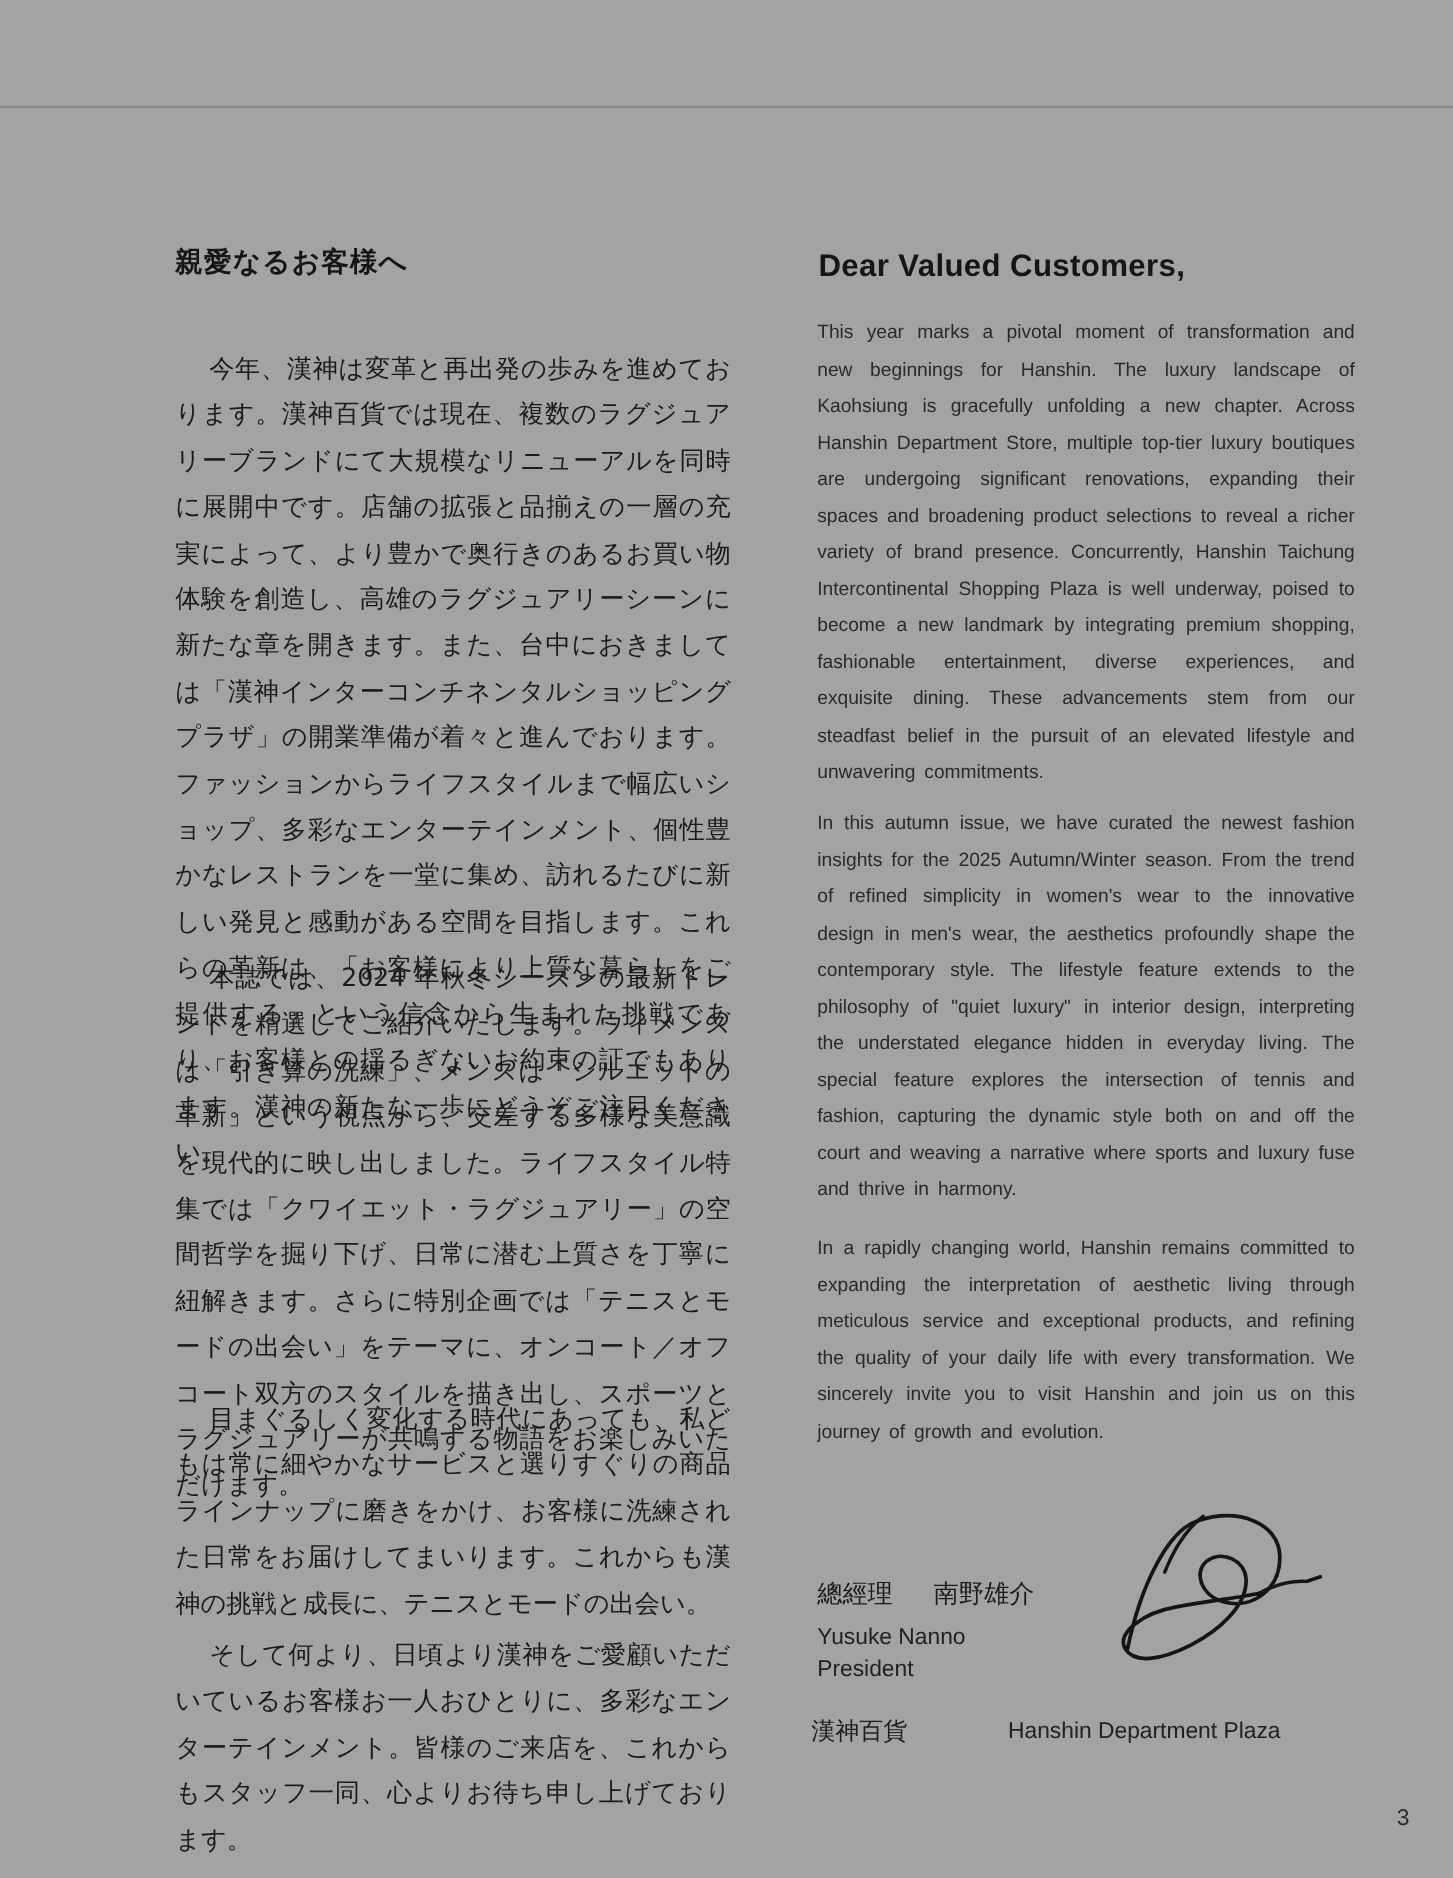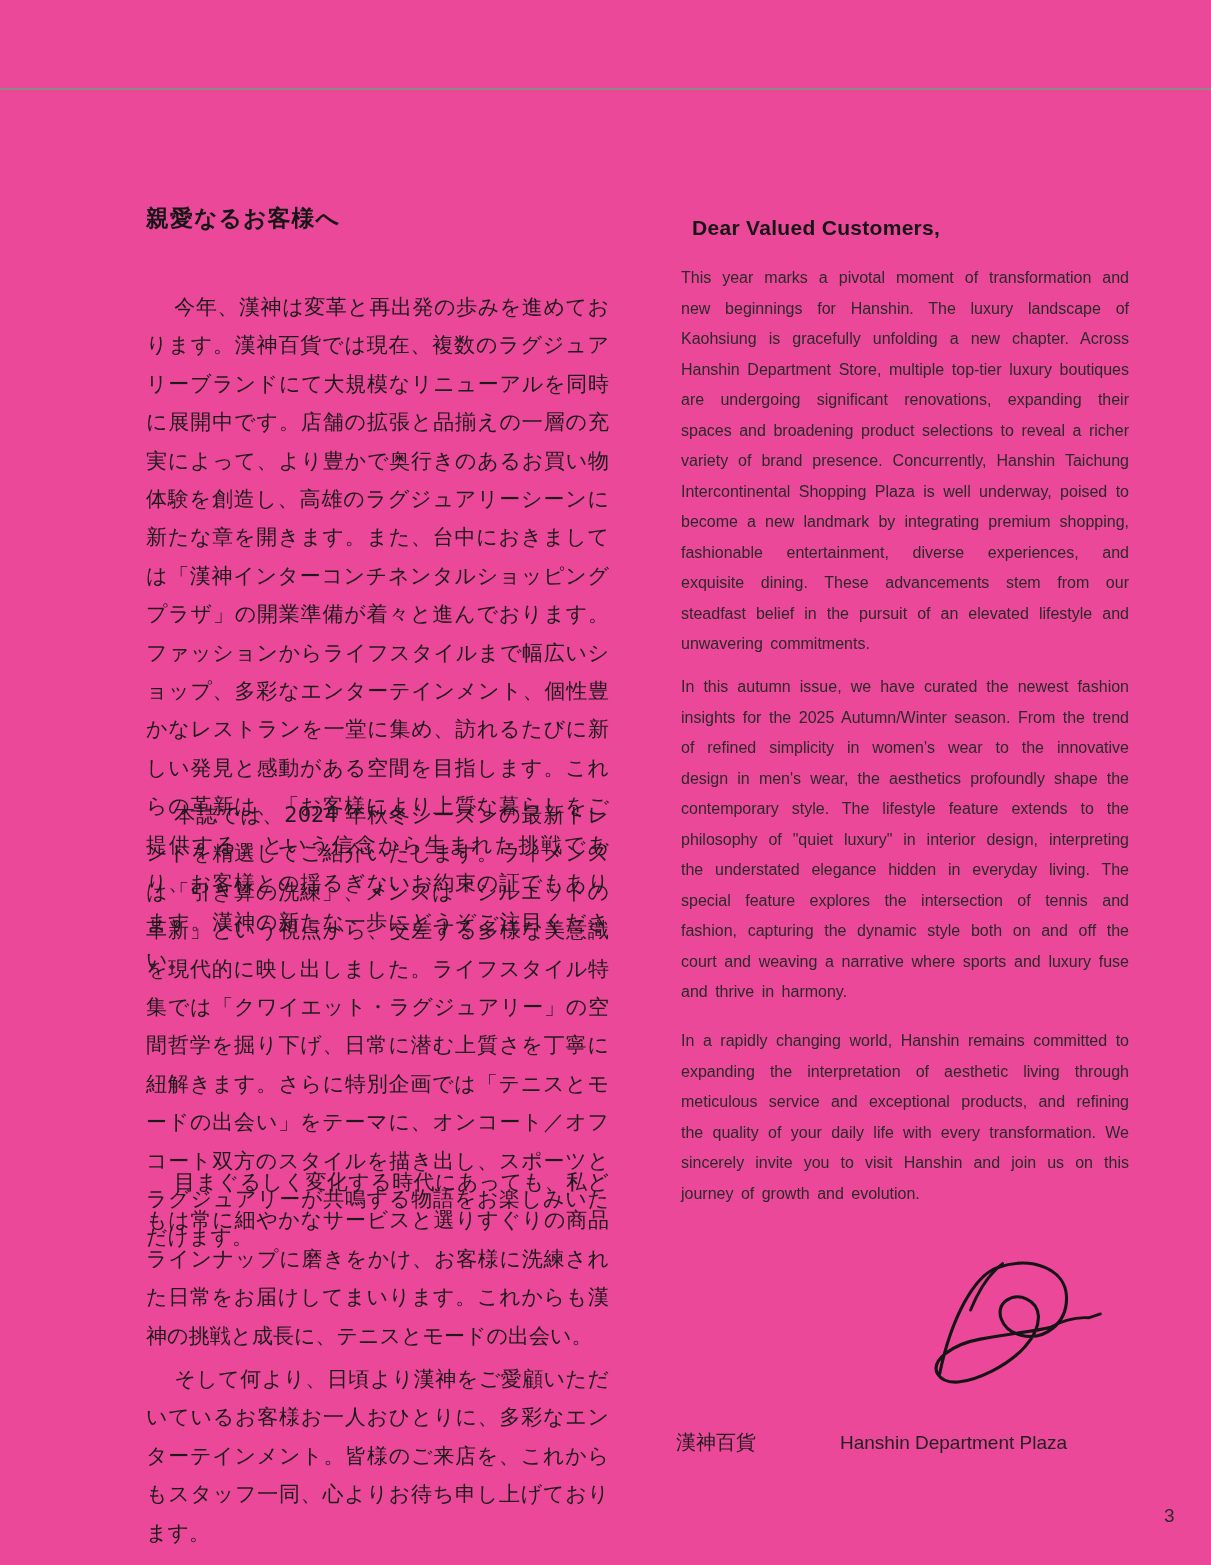--- a/index.html
+++ b/index.html
@@ -1,20 +1,20 @@
 <!DOCTYPE html>
 <html lang="ja"><head>
 <meta charset="utf-8">
 <style>
   html, body { margin: 0; padding: 0; background: #ffffff; }
   .page {
     position: relative;
     width: 1211px;
     height: 1565px;
-    background: #ec4899;
+    background: #a3a3a3;
     color: #1e1e1e;
     font-family: "Liberation Sans", sans-serif;
     overflow: hidden;
   }
   .top-divider {
     position: absolute;
     left: 0; top: 88px;
     width: 1211px; height: 2px;
     background: #8a8a8a;
   }
@@ -54,25 +54,25 @@
   
   .col-en {
     position: absolute;
     left: 681px; top: 0;
     width: 448px;
   }
   .en-heading {
     position: absolute;
     left: 0; top: 205px;
     width: 448px;
-    font-size: 21px;
+    font-size: 26px;
     font-weight: bold;
     color: #161616;
     letter-spacing: 0.3px;
-    margin: 11px;
+    margin: 1px;
   }
   .en-para {
     position: absolute;
     left: 0;
     width: 448px;
     margin: 0;
     font-size: 16px;
     line-height: 30.5px;
     text-align: justify;
     word-spacing: 3px;
@@ -155,20 +155,28 @@
     <p class="en-para en-p2">In this autumn issue, we have curated the newest fashion insights for the 2025 Autumn/Winter season. From the trend of refined simplicity in women's wear to the innovative design in men's wear, the aesthetics profoundly shape the contemporary style. The lifestyle feature extends to the philosophy of "quiet luxury" in interior design, interpreting the understated elegance hidden in everyday living. The special feature explores the intersection of tennis and fashion, capturing the dynamic style both on and off the court and weaving a narrative where sports and luxury fuse and thrive in harmony.</p>
     <p class="en-para en-p3">In a rapidly changing world, Hanshin remains committed to expanding the interpretation of aesthetic living through meticulous service and exceptional products, and refining the quality of your daily life with every transformation. We sincerely invite you to visit Hanshin and join us on this journey of growth and evolution.</p>
   </div>
 
   <svg class="sig-image" viewBox="0 0 210 160" aria-hidden="true">
     <path d="M38 128 C 50 70 74 26 98 18 C 134 6 168 20 169 48 C 170 76 146 94 122 88 C 101 83 94 61 107 52 C 120 43 139 52 140 68 C 141 90 118 112 92 125 C 66 138 44 141 36 128 C 28 114 52 97 80 92 C 112 86 136 84 152 80" stroke="#151515" stroke-width="3.2" fill="none" stroke-linecap="round"></path>
     <path d="M70 62 C 78 42 90 24 103 14" stroke="#151515" stroke-width="3" fill="none" stroke-linecap="round"></path>
     <path d="M150 81 C 164 73 178 69 192 70 L 204 66" stroke="#151515" stroke-width="3" fill="none" stroke-linecap="round"></path>
   </svg>
 
+  <div class="sig-text">
+    <div class="sig-line-zh">
+      <span class="sig-title-zh">總經理</span>
+      <span>南野雄介</span>
+    </div>
+    <div class="sig-line-en">Yusuke Nanno</div>
+    <div class="sig-line-en">President</div>
+  </div>
 
   <div class="companies">
     <div class="company-row">
       <span class="company-zh">漢神百貨</span>
       <span class="company-en">Hanshin Department Plaza</span>
     </div>
   </div>
 
   <div class="page-number">3</div>
 

